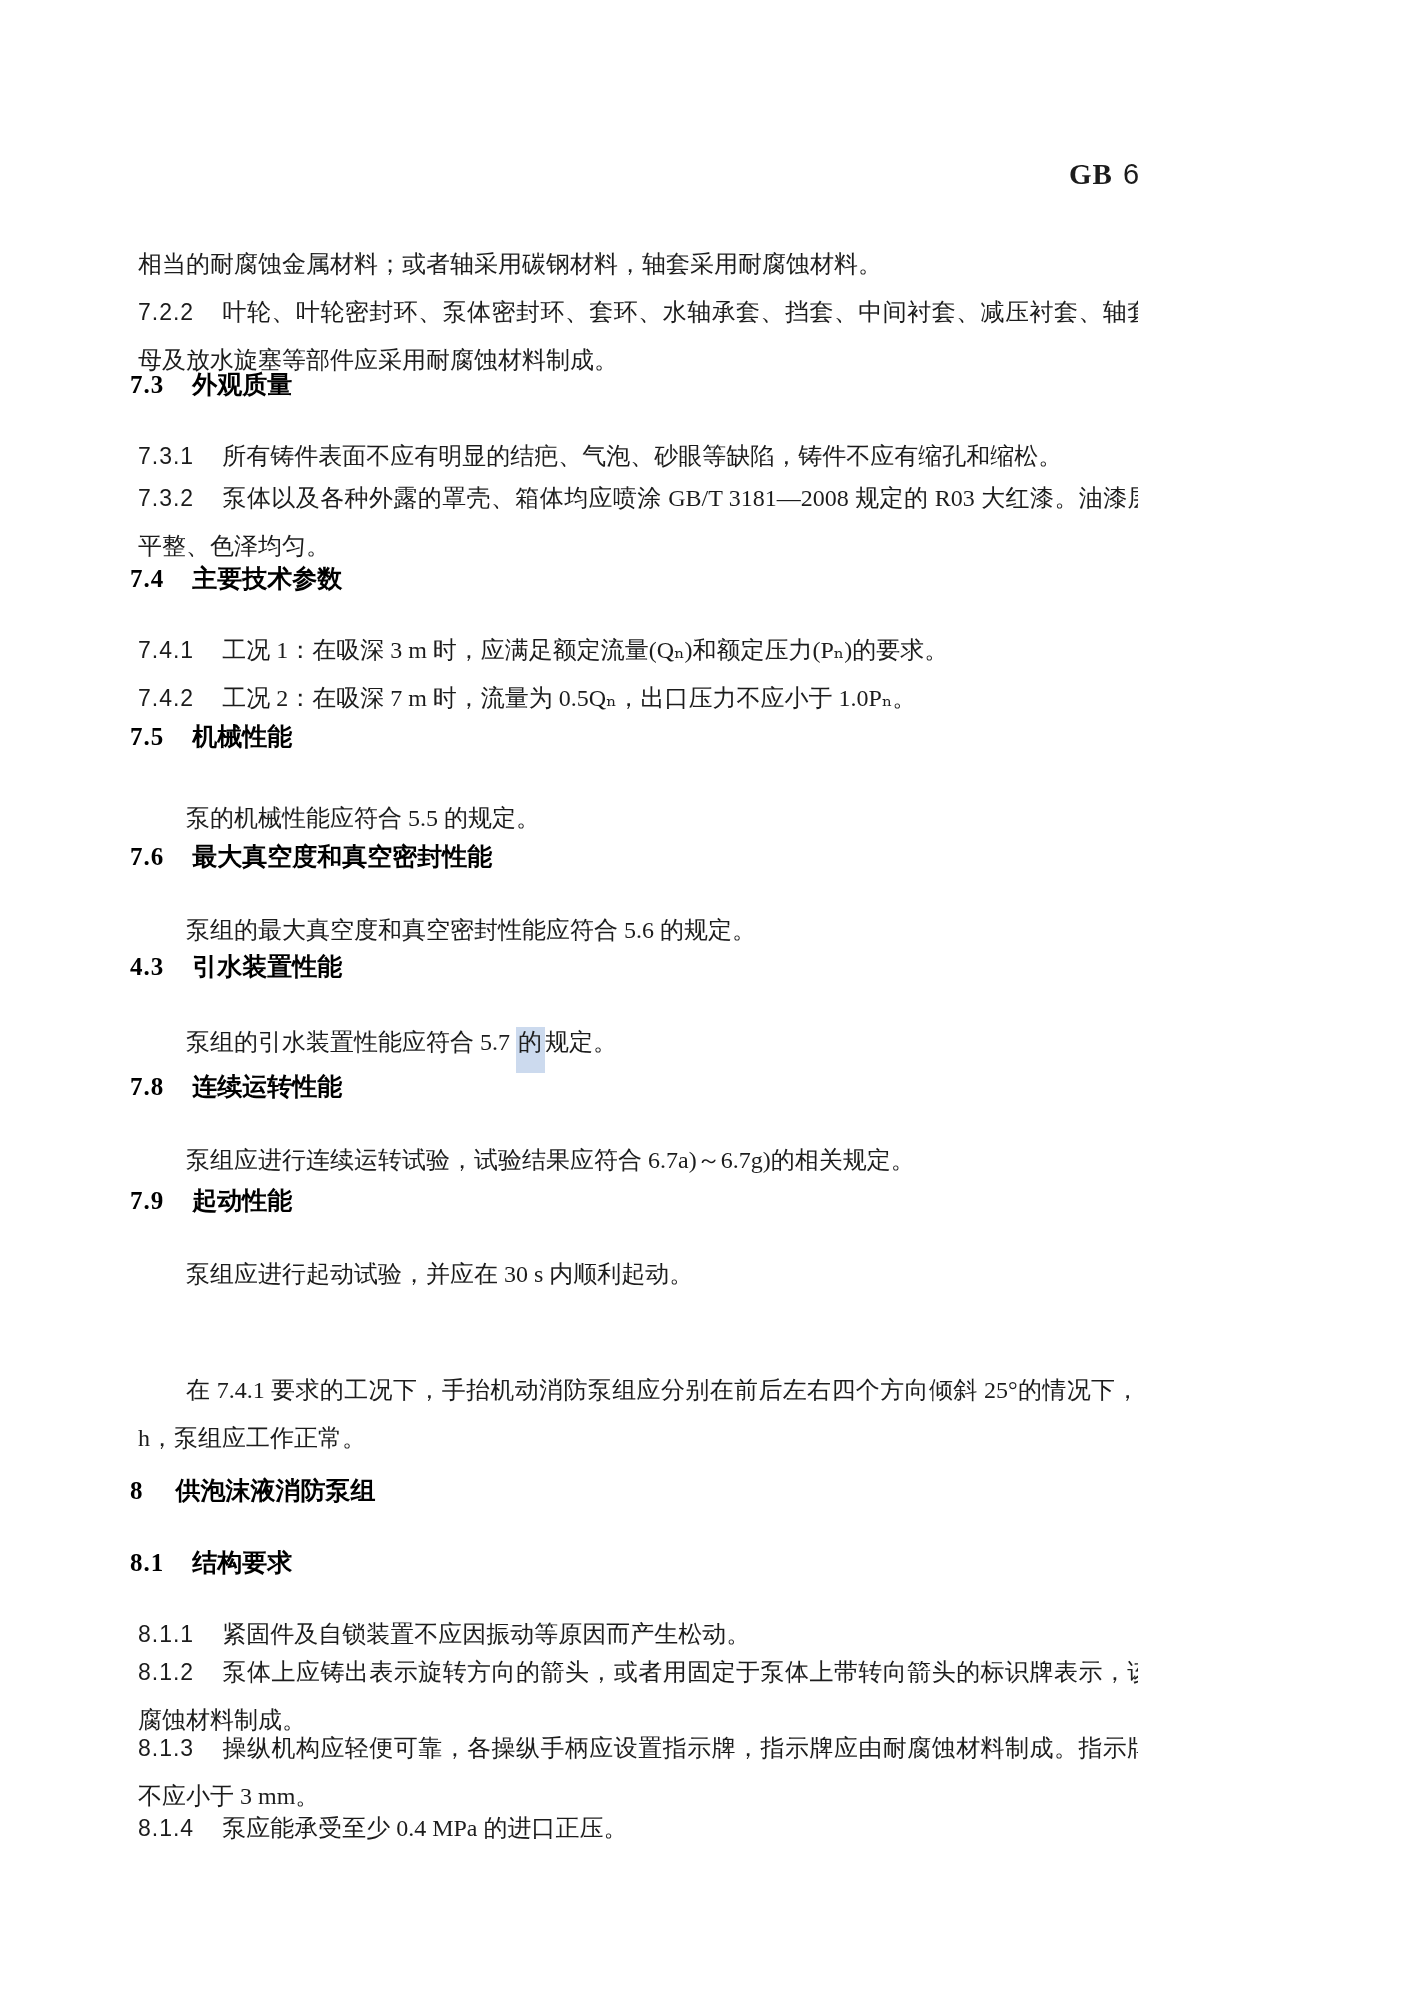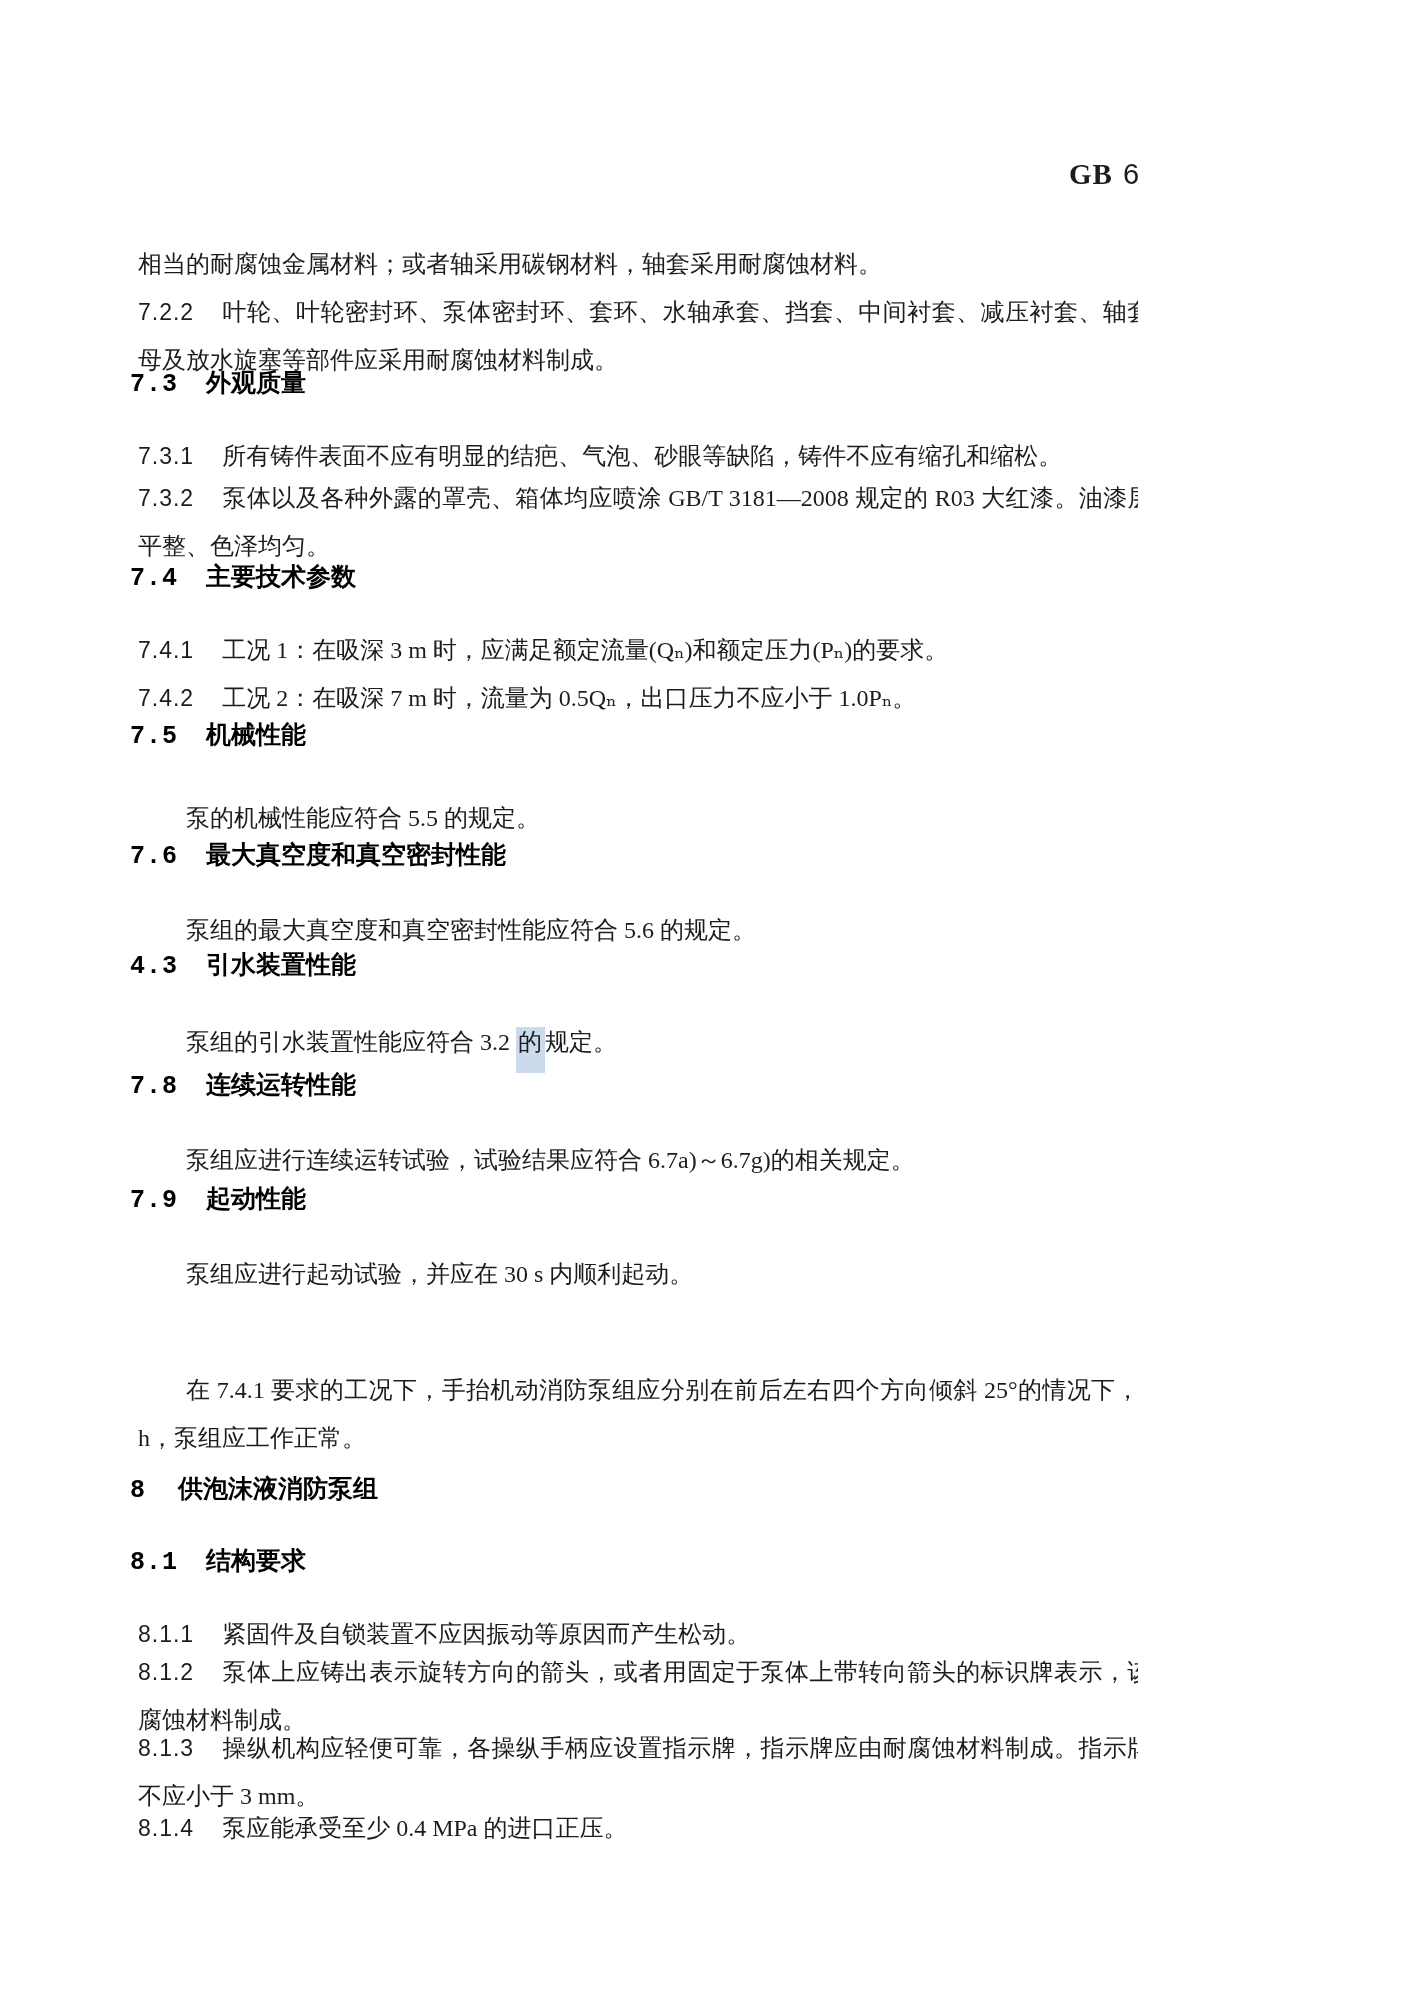--- a/index.html
+++ b/index.html
@@ -46,21 +46,21 @@
     font-family:"Liberation Sans","DejaVu Sans",sans-serif;
     font-size:23px;
     margin-right:28px;
     letter-spacing:1px;
   }
   .heading{
     position:absolute;
     left:130px;
     width:1160px;
     margin:0;
-    font-family:Liberation Mono, monospace;
+    font-family:Liberation Serif, serif;
     font-weight:700;
     font-size:25px;
     line-height:30px;
     color:#000;
   }
   .heading .hnum{ margin-right:28px; letter-spacing:1px; }
   .heading.chapter .hnum{ margin-right:32px; }
   .hl{
     background:#ccdaee;
     padding:2px 3px 18px 2px;
@@ -102,21 +102,21 @@
   <h3 class="heading" style="top:722px"><span class="hnum">7.5</span><span>机械性能</span></h3>
 
   <p class="body indent" style="top:786px">泵的机械性能应符合 5.5 的规定。</p>
 
   <h3 class="heading" style="top:842px"><span class="hnum">7.6</span><span>最大真空度和真空密封性能</span></h3>
 
   <p class="body indent" style="top:898px">泵组的最大真空度和真空密封性能应符合 5.6 的规定。</p>
 
   <h3 class="heading" style="top:952px"><span class="hnum">4.3</span><span>引水装置性能</span></h3>
 
-  <p class="body indent" style="top:1010px"><span>泵组的引水装置性能应符合 3.2 </span><span class="hl">的</span><span>规定。</span></p>
+  <p class="body indent" style="top:1010px"><span>泵组的引水装置性能应符合 5.7 </span><span class="hl">的</span><span>规定。</span></p>
 
   <h3 class="heading" style="top:1072px"><span class="hnum">7.8</span><span>连续运转性能</span></h3>
 
   <p class="body indent" style="top:1128px">泵组应进行连续运转试验，试验结果应符合 6.7a)～6.7g)的相关规定。</p>
 
   <h3 class="heading" style="top:1186px"><span class="hnum">7.9</span><span>起动性能</span></h3>
 
   <p class="body indent" style="top:1242px">泵组应进行起动试验，并应在 30 s 内顺利起动。</p>
 
 

